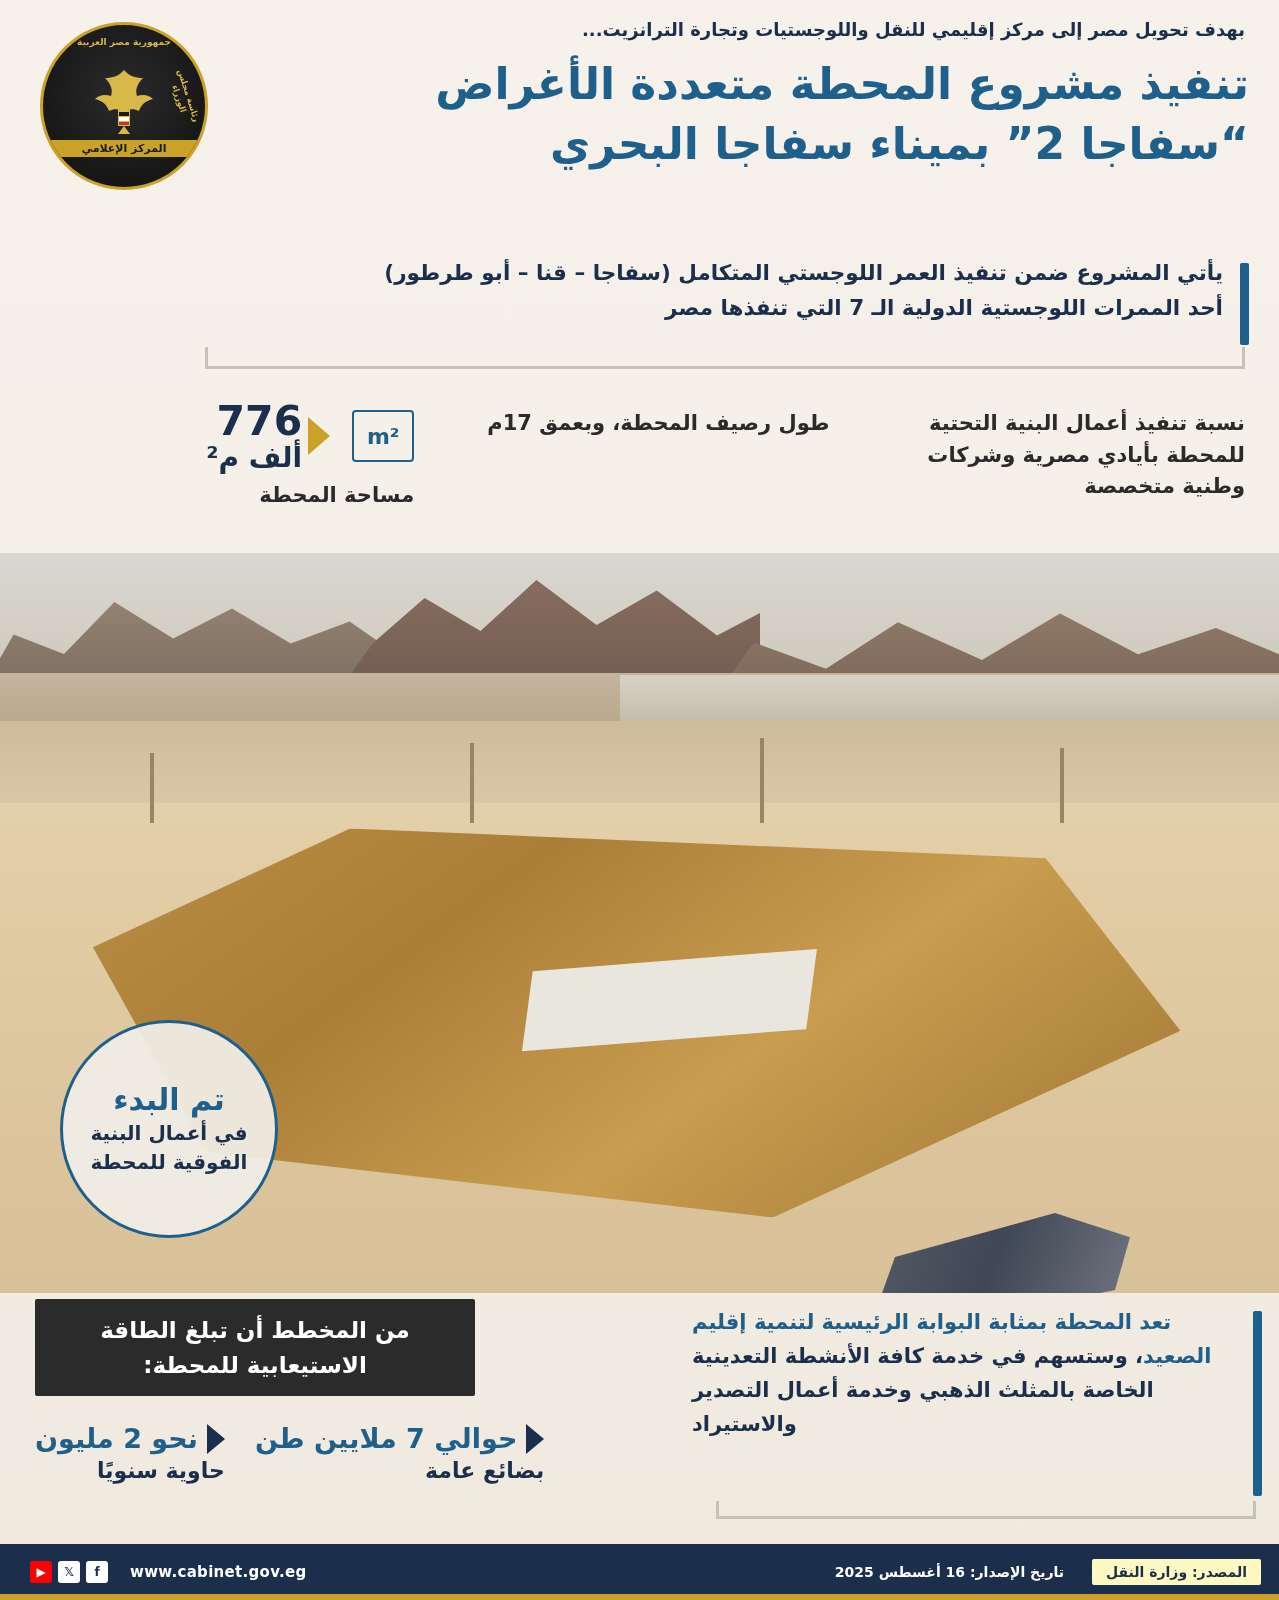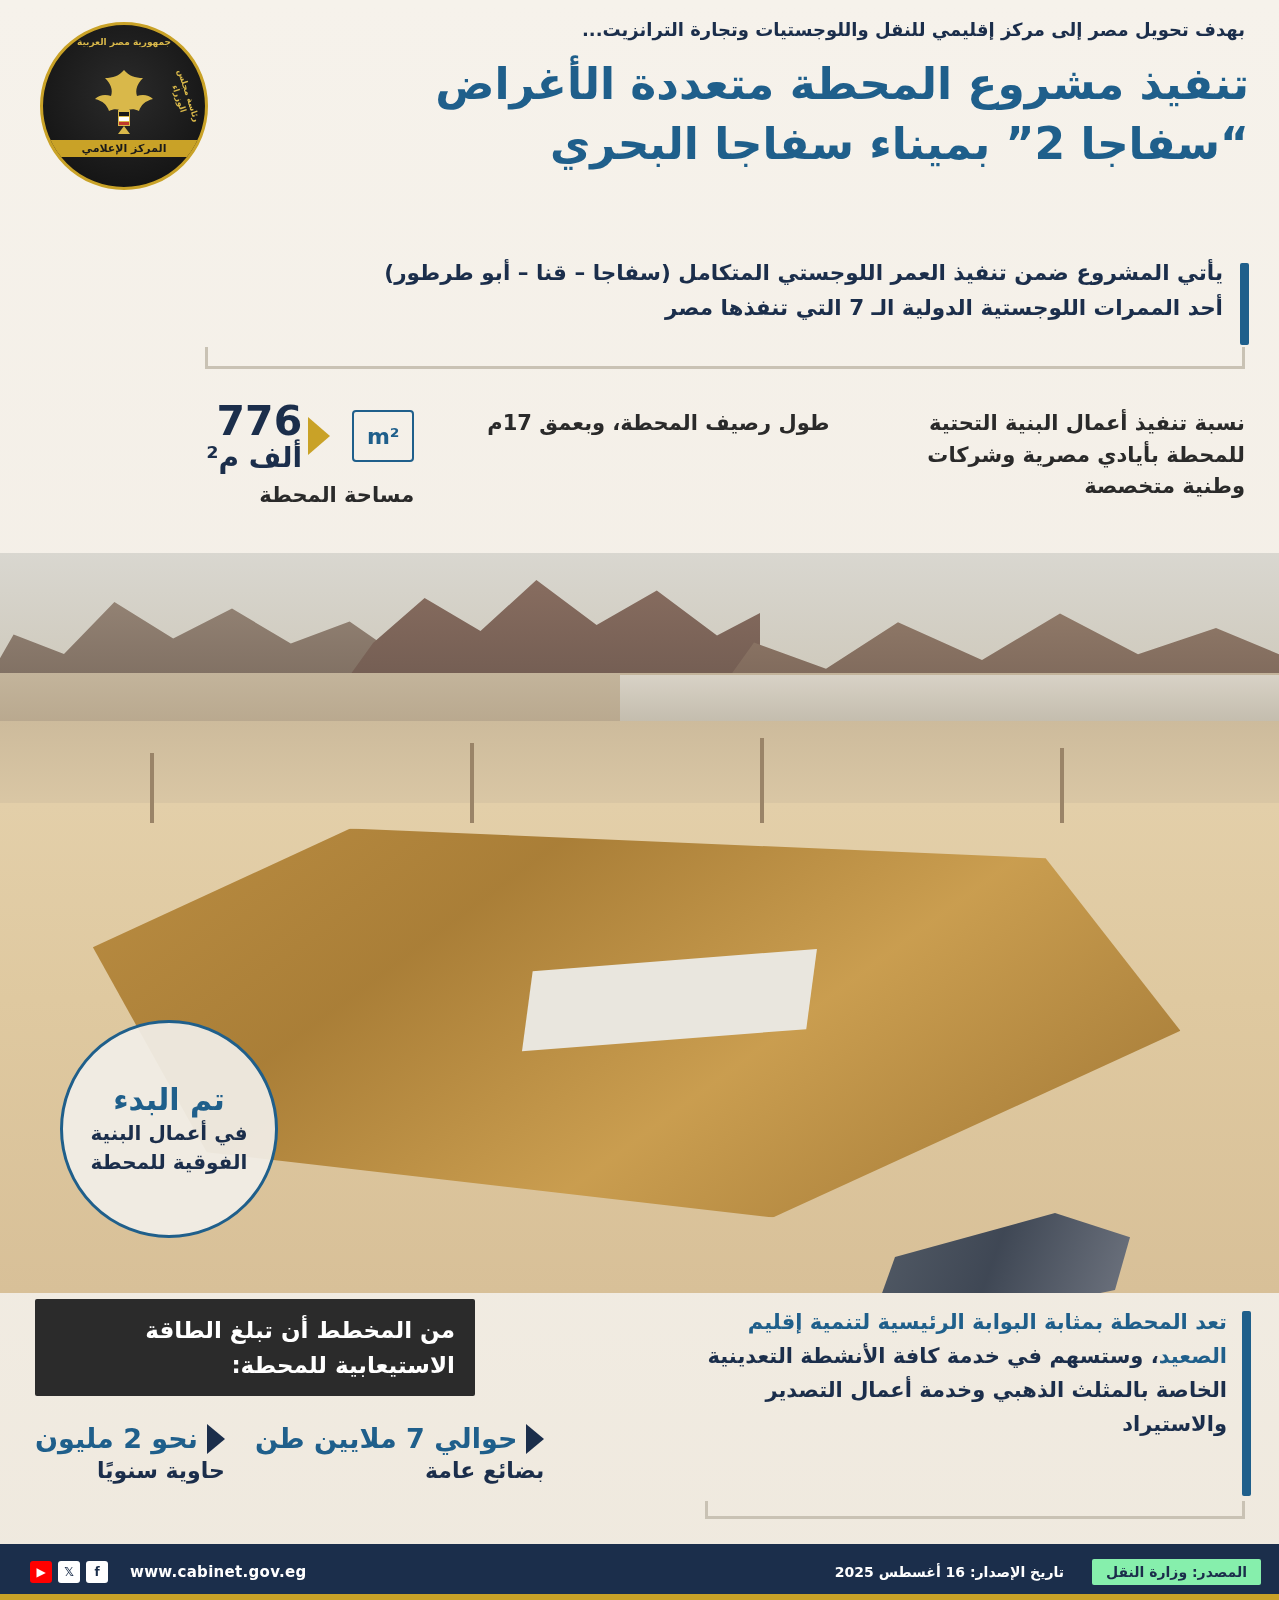--- a/index.html
+++ b/index.html
@@ -195,40 +195,40 @@
     text-align: center; padding: 14px;
   }
   .badge-circle .b-title { font-size: 30px; font-weight: bold; color: #1f5f8b; margin-bottom: 2px; }
   .badge-circle .b-text { font-size: 20px; font-weight: bold; color: #1b2e4b; line-height: 1.42; }
 
   
   .bottom {
     position: absolute; top: 1295px; left: 0; width: 1279px; height: 250px;
   }
   .gateway {
-    position: absolute; right: 28px; top: 10px; width: 570px; text-align: right;
+    position: absolute; right: 17px; top: 10px; width: 570px; text-align: left;
   }
   .gateway .bar {
     position:absolute; right: 0; top: 6px; width: 9px; height: 185px;
     background:#1f5f8b; border-radius:2px;
   }
   .gateway p {
     padding-right: 24px;
     font-size: 21px; font-weight: bold; color: #1b2e4b; line-height: 1.62;
   }
   .gateway .hl { color: #1f5f8b; }
   .gateway .bracket2 {
     position: absolute; right: 6px; top: 196px; width: 540px; height: 18px;
     border-left: 3px solid #c9c2b4; border-bottom: 3px solid #c9c2b4; border-right: 3px solid #c9c2b4;
   }
 
   .cap-box {
     position: absolute; left: 35px; top: 4px; width: 440px;
     background: #2b2b2b; color: #fff;
-    padding: 14px 20px; text-align: right;
+    padding: 14px 20px; text-align: center;
     font-size: 23px; font-weight: bold; line-height: 1.5;
     border-radius: 2px;
   }
   .cap-stats {
     position: absolute; left: 35px; top: 128px; width: 620px;
     display: flex; flex-direction: row; justify-content: flex-end; gap: 30px;
   }
   .cap-stat { text-align: right; }
   .cap-stat .row { display:flex; align-items:center; gap:9px; }
   .cap-stat .chev2 {
@@ -241,21 +241,21 @@
   
   .footer {
     position: absolute; bottom: 0; left: 0; width: 1279px; height: 56px;
     background: #1b2e4b; display:flex; align-items:center;
   }
   .footer .src {
     position:absolute; right: 18px; top: 0; height: 56px;
     display:flex; align-items:center; gap: 28px;
   }
   .footer .src-txt {
-    background:#86efac; color:#1b2e4b; font-size:14px; font-weight:bold;
+    background:#fef9c3; color:#1b2e4b; font-size:14px; font-weight:bold;
     padding: 5px 14px; border-radius:2px;
   }
   .footer .date { color:#fff; font-size:14px; font-weight:bold; }
   .footer .web {
     position:absolute; left: 130px; top:0; height:56px; display:flex; align-items:center;
     color:#fff; font-size:15px; font-weight:bold; letter-spacing:.3px;
   }
   .footer .socials {
     position:absolute; left: 30px; top:0; height:56px; display:flex; align-items:center; gap:6px;
   }

